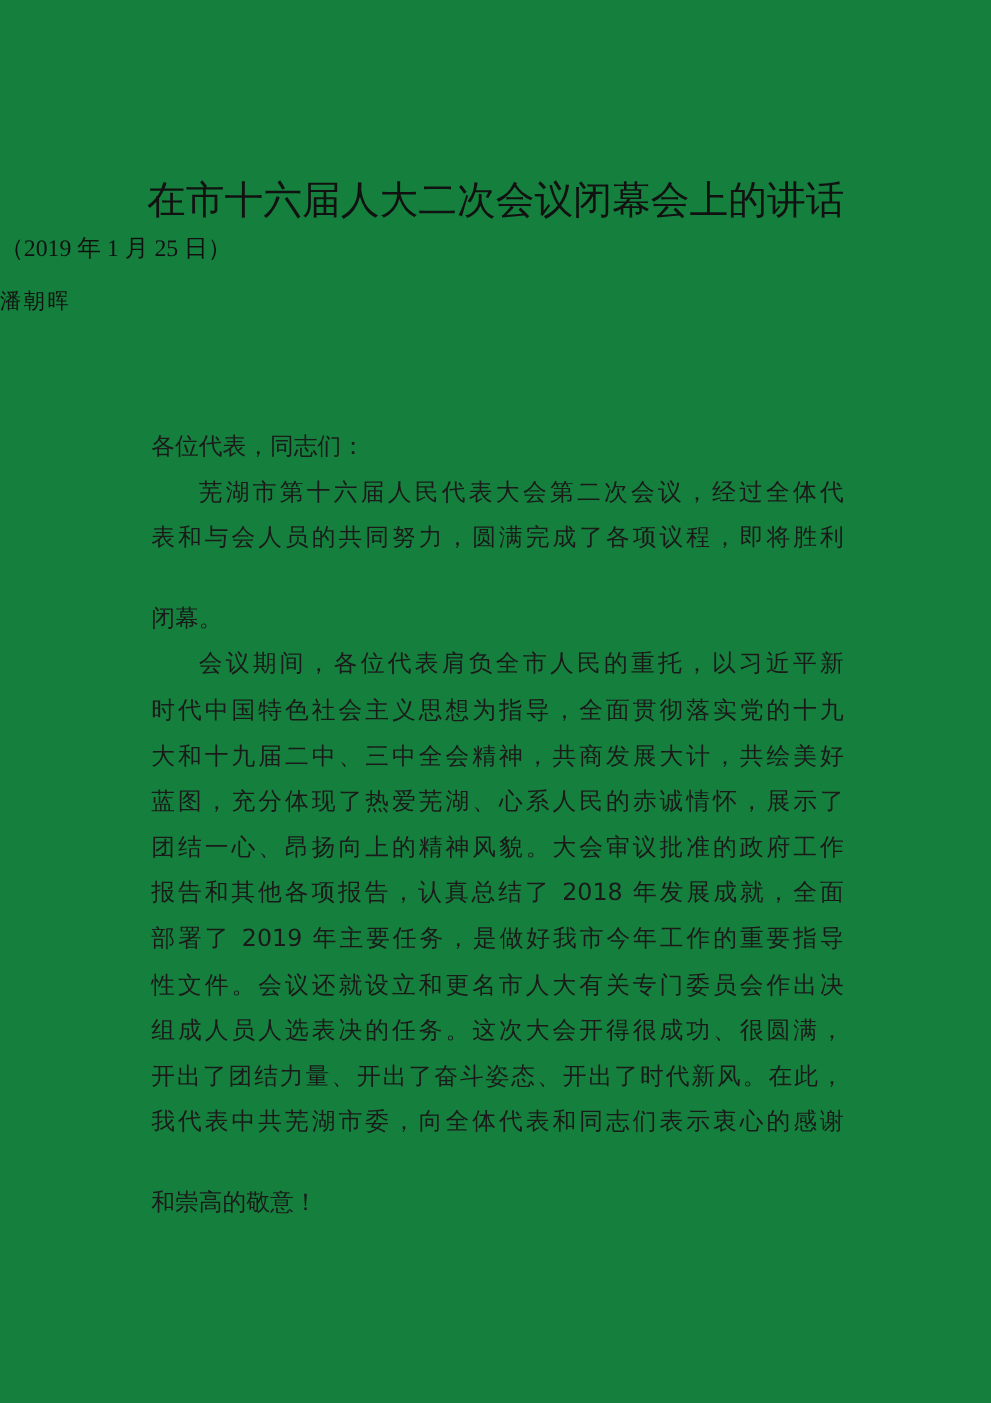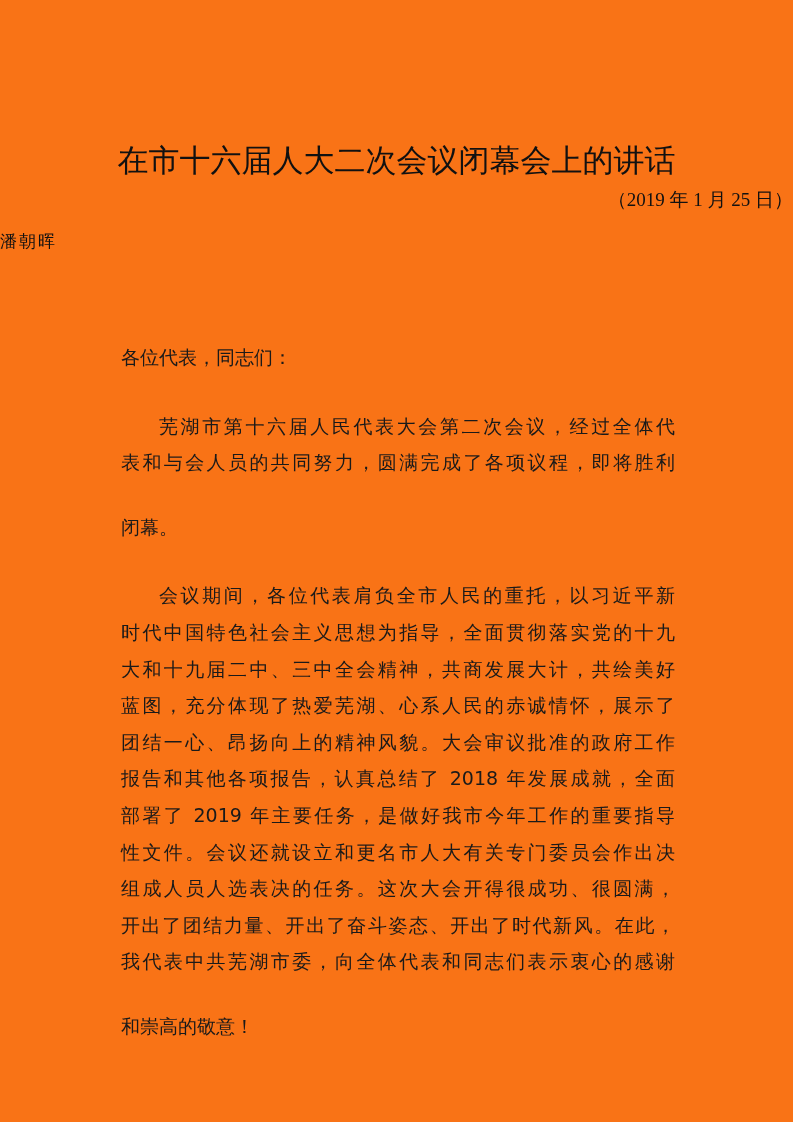--- a/index.html
+++ b/index.html
@@ -11,38 +11,38 @@
     width: 793px;
     height: 1122px;
     position: relative;
     overflow: hidden;
     color: #1a1a1a;
   }
   .page {
     position: absolute;
     left: 0; top: 0;
     width: 793px; height: 1122px;
-    background: #f97316;
+    background: #15803d;
   }
   .title {
     position: absolute;
     left: 0; width: 793px;
     top: 140px;
     text-align: center;
     font-family: "DejaVu Serif", "Liberation Serif", serif;
     font-size: 31px;
     line-height: 40px;
     letter-spacing: 0px;
     color: #111;
   }
   .date {
     position: absolute;
     left: 0; width: 793px;
     top: 186px;
-    text-align: right;
+    text-align: left;
     font-family: "Liberation Serif", "DejaVu Serif", serif;
     font-size: 19px;
     line-height: 28px;
     color: #111;
   }
   .author {
     position: absolute;
     left: 0; width: 793px;
     top: 227px;
     font-family: "DejaVu Sans", sans-serif;
@@ -67,21 +67,20 @@
     text-align: justify;
     text-align-last: justify;
     letter-spacing: 0;
   }
   .line.last {
     text-align-last: left;
     margin-top: 28px;
   }
   .line.indent {
     padding-left: 38px;
-    margin-top: 32px;
   }
 </style>
 </head>
 <body>
 
 <div class="page">
 
   <div class="title">在市十六届人大二次会议闭幕会上的讲话</div>
   <div class="date">（2019 年 1 月 25 日）</div>
   <div class="author">潘朝晖</div>

